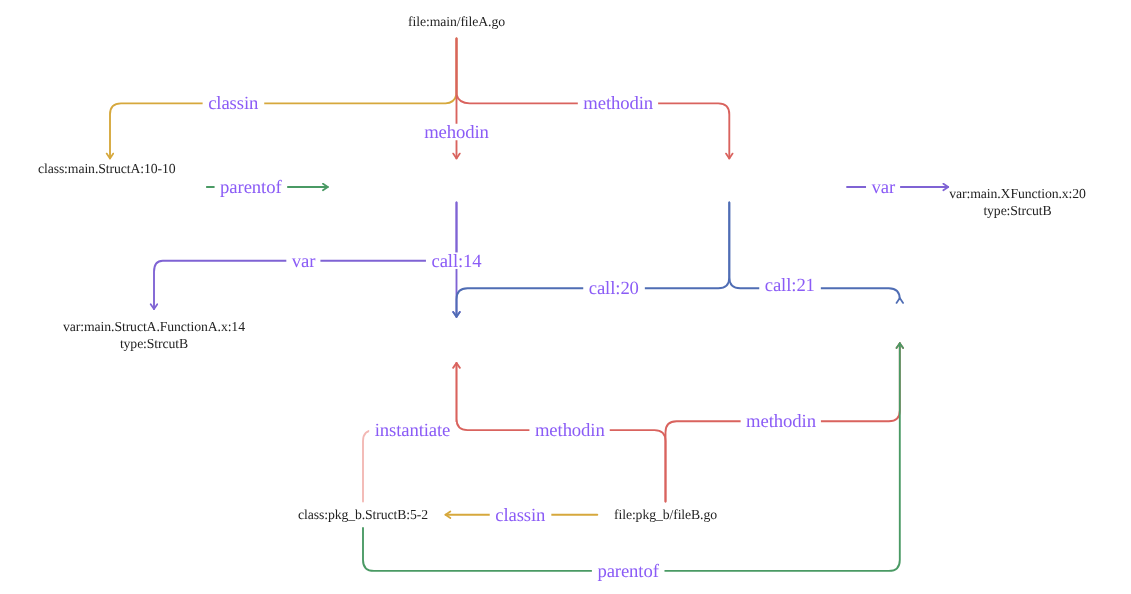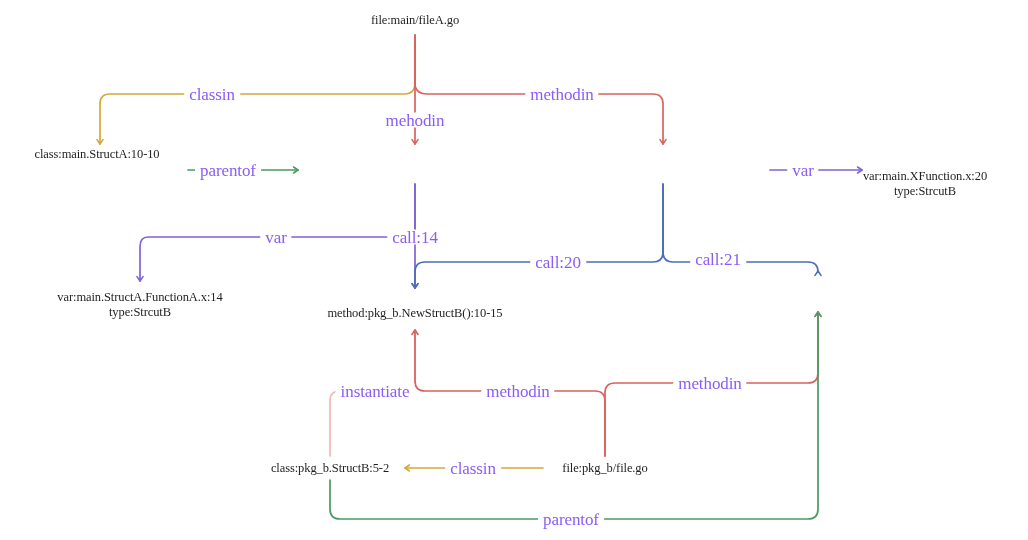--- a/index.html
+++ b/index.html
@@ -103,23 +103,22 @@
       <path stroke="#4a9a64" marker-end="url(#ah-green)" d="M 330 480 L 330 509 Q 330 519 340 519 L 808 519 Q 818 519 818 509 L 818 312"></path>
     </g>
   </svg>
 
   <div class="node" style="left:415px; top:20px;">file:main/fileA.go</div>
   <div class="node" style="left:97px;  top:154px;">class:main.StructA:10-10</div>
   <div class="node" style="left:925px; top:184px;">var:main.XFunction.x:20
 type:StrcutB</div>
   <div class="node" style="left:140px; top:305px;">var:main.StructA.FunctionA.x:14
 type:StrcutB</div>
-  <div class="node" style="left:415px; top:313px;">method:pkg_b.NewStructB():10-15</div>
   <div class="node" style="left:330px; top:468px;">class:pkg_b.StructB:5-2</div>
-  <div class="node" style="left:605px; top:468px;">file:pkg_b/file.go</div>
+  <div class="node" style="left:605px; top:468px;">file:pkg_b/fileB.go</div>
 
   <div class="edge-label" style="left:212px; top:94px;">classin</div>
   <div class="edge-label" style="left:415px; top:120px;">mehodin</div>
   <div class="edge-label" style="left:562px; top:94px;">methodin</div>
   <div class="edge-label" style="left:228px; top:170px;">parentof</div>
   <div class="edge-label" style="left:803px; top:170px;">var</div>
   <div class="edge-label" style="left:276px; top:237px;">var</div>
   <div class="edge-label" style="left:415px; top:237px;">call:14</div>
   <div class="edge-label" style="left:558px; top:262px;">call:20</div>
   <div class="edge-label" style="left:718px; top:259px;">call:21</div>

